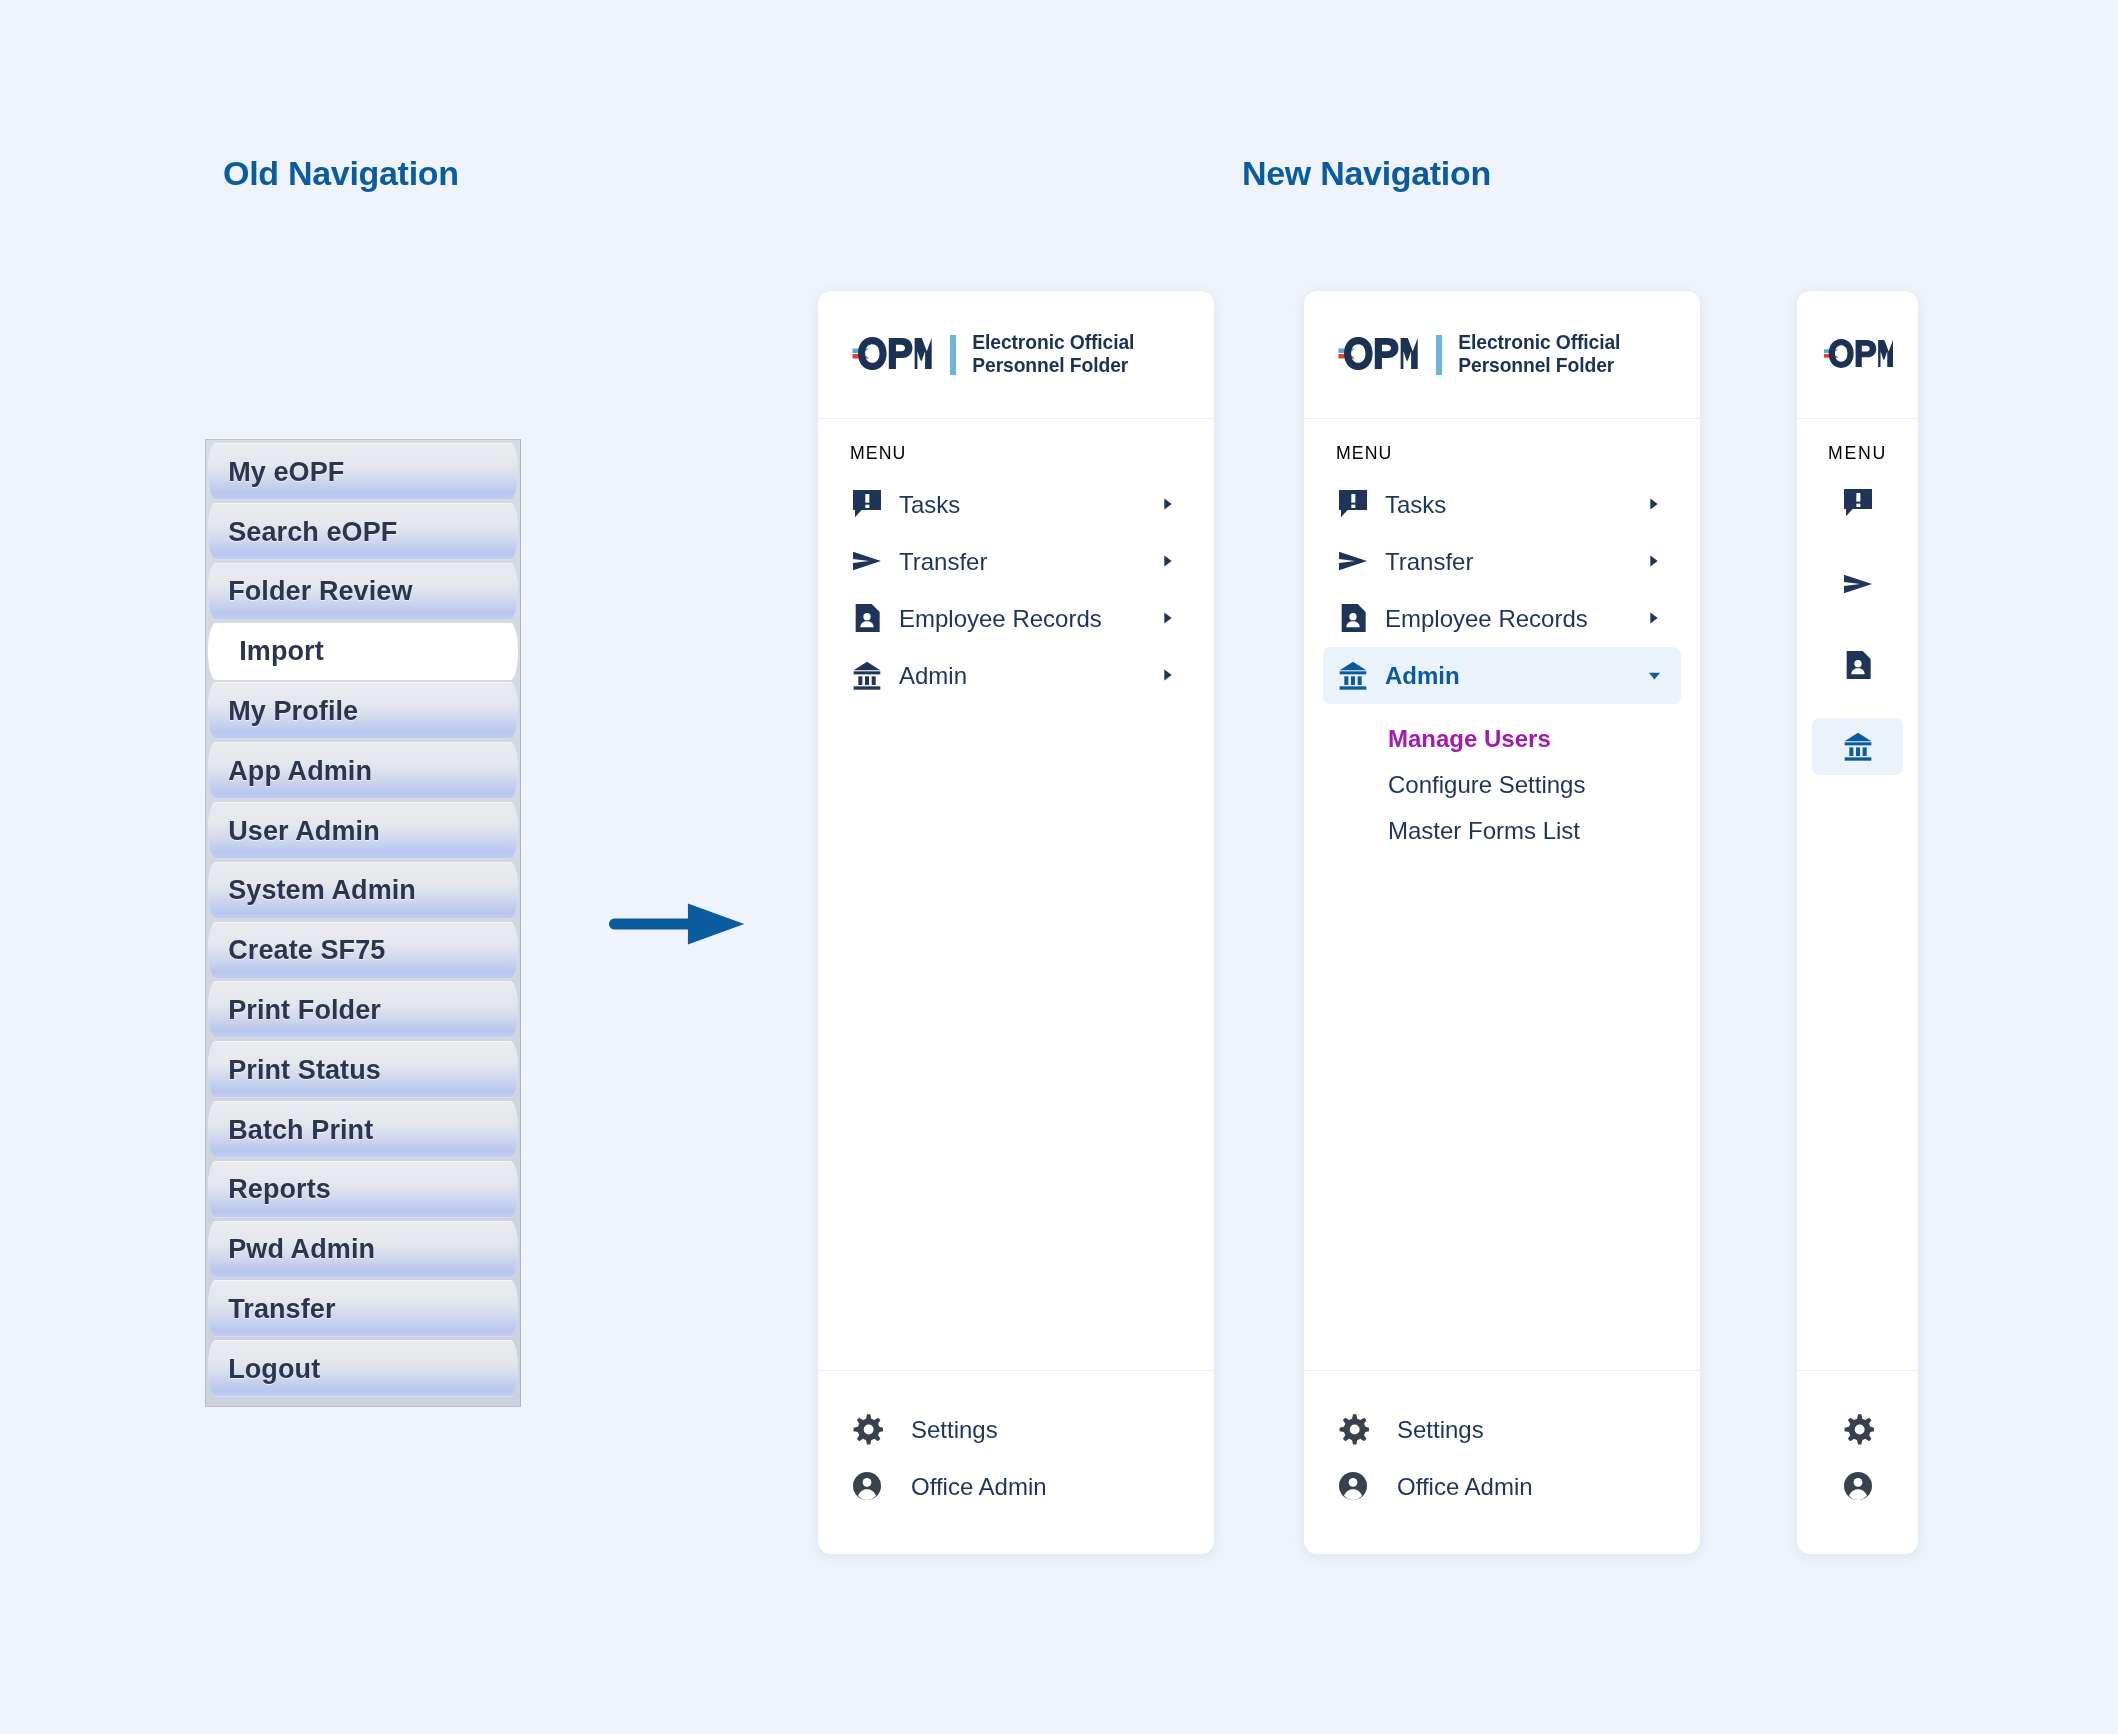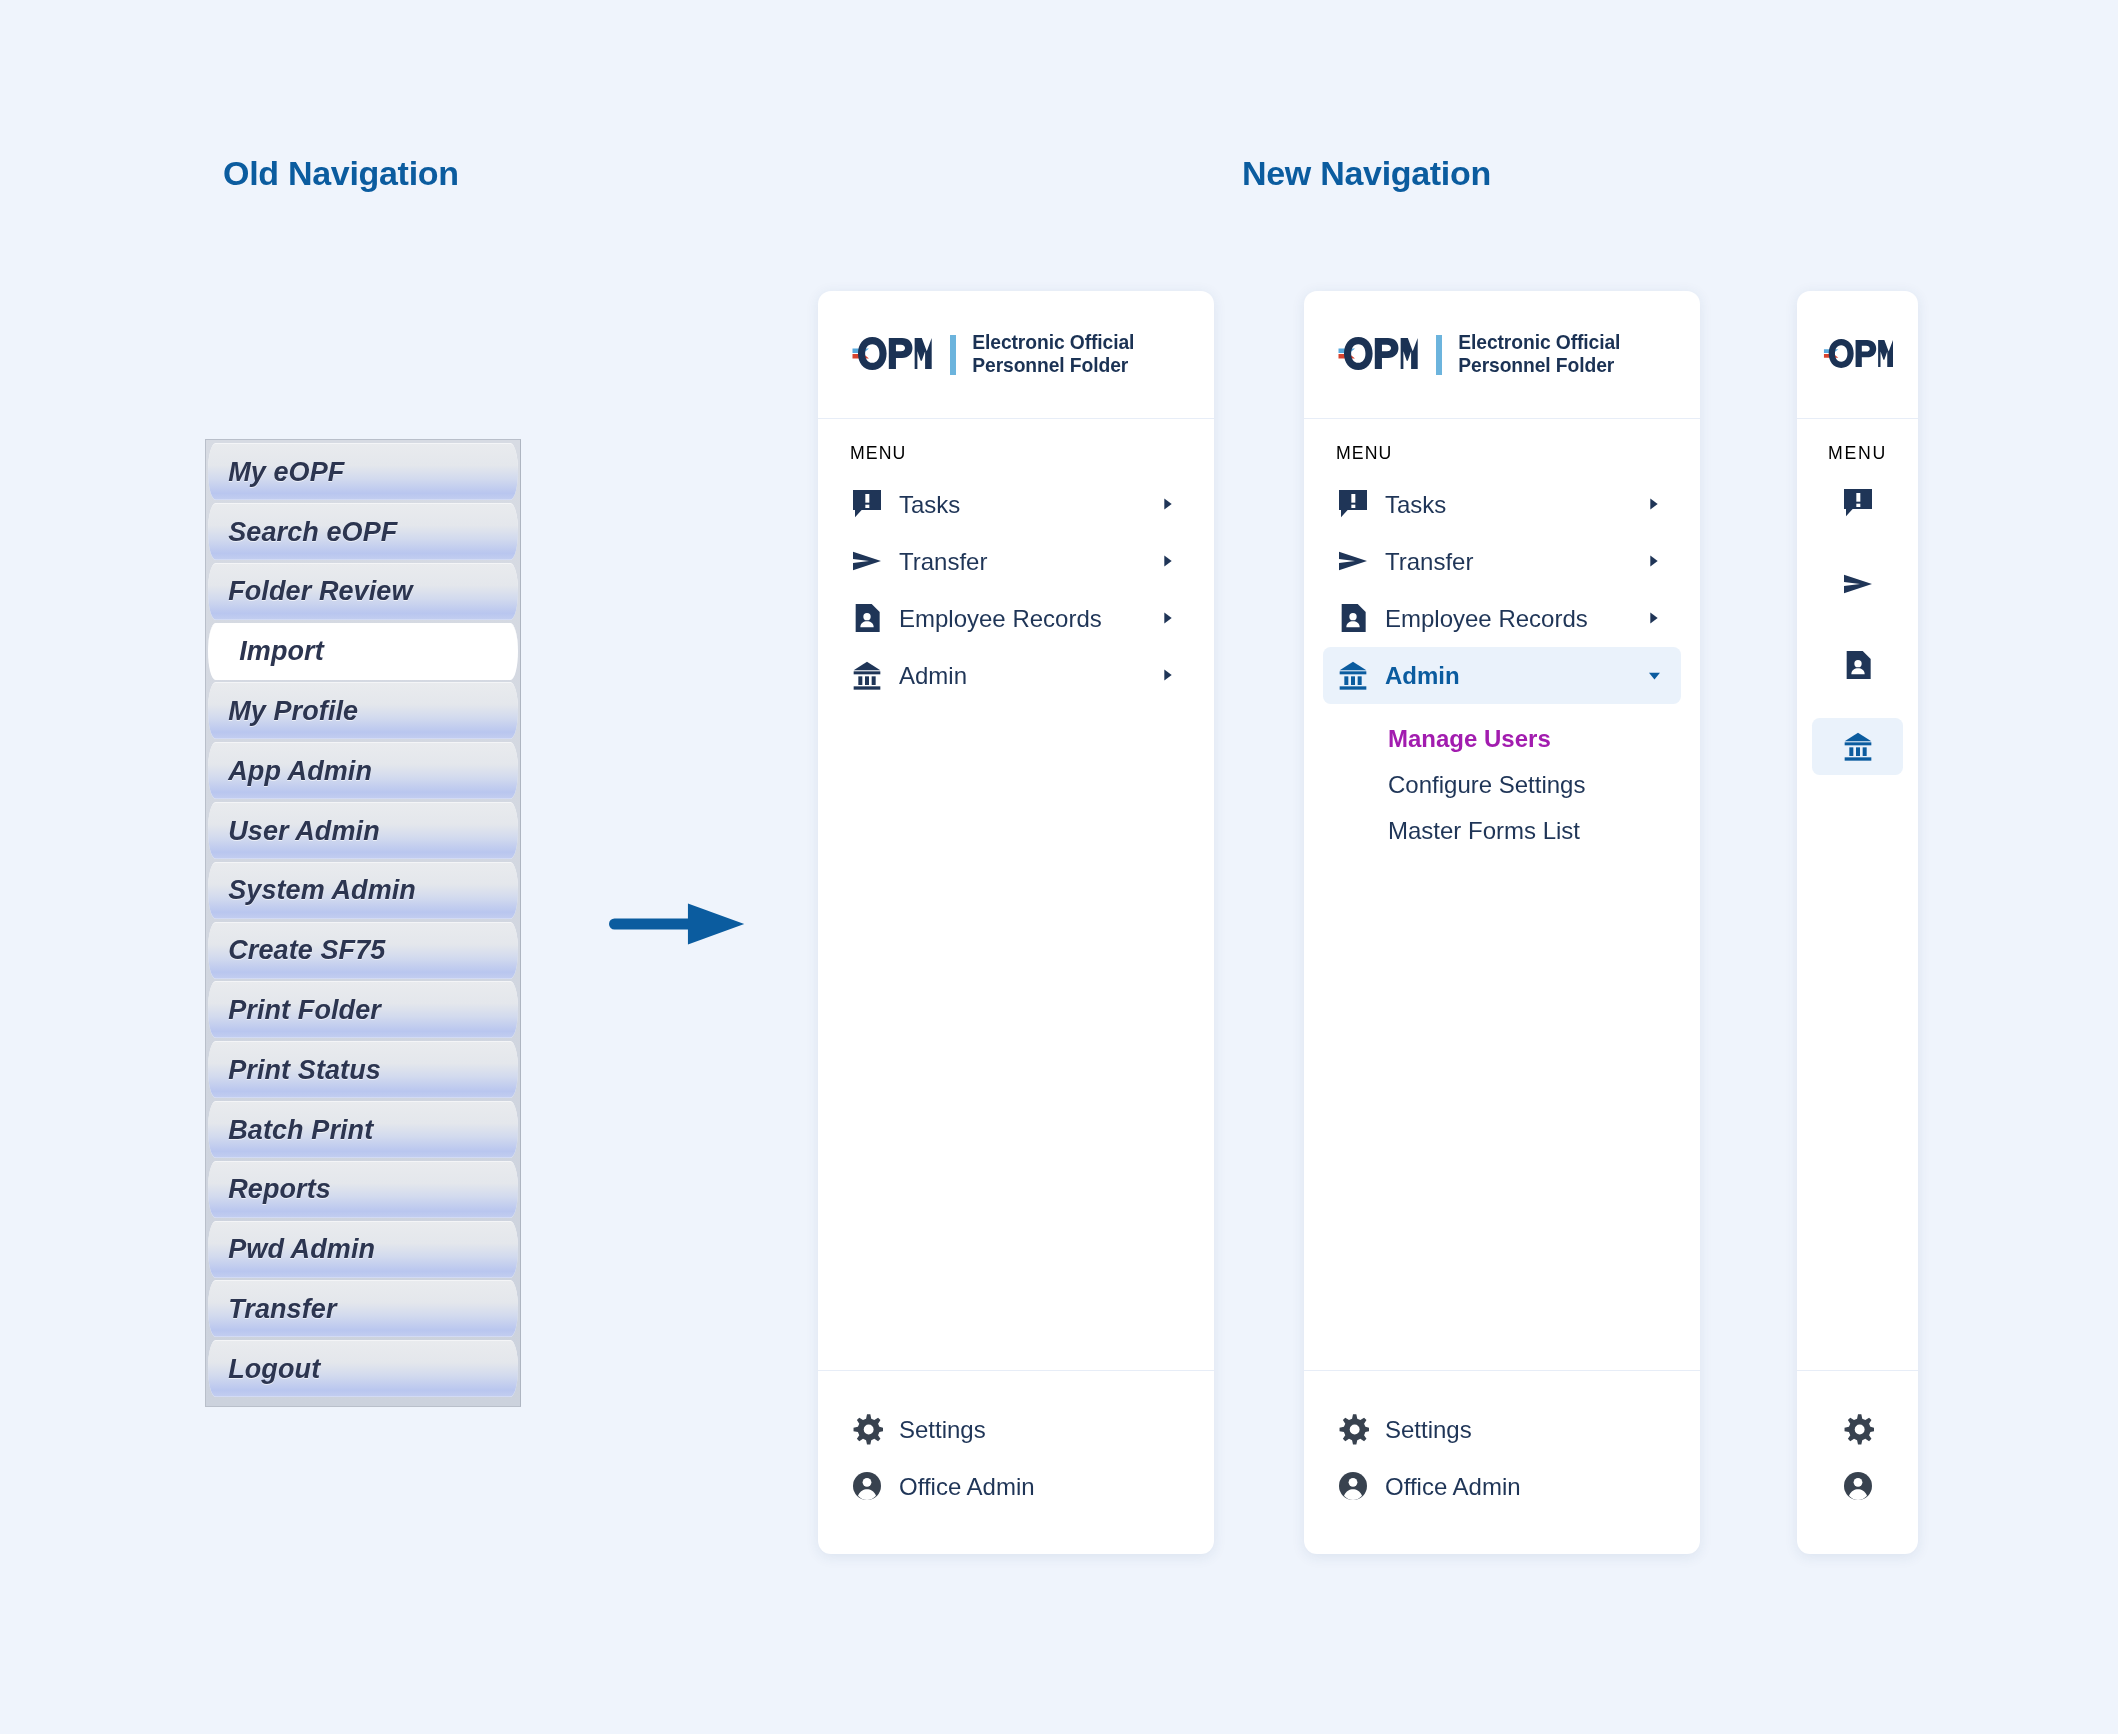--- a/index.html
+++ b/index.html
@@ -51,21 +51,20 @@
     background: linear-gradient(to bottom,
         #e9ebee 0%,
         #e4e7ec 38%,
         #d2daee 62%,
         #b9c6ef 88%,
         #c3cef0 100%);
     border-top: 0.6px solid #f4f5f7;
     display: flex;
     align-items: center;
     box-shadow: inset 0 -0.6px 0 rgba(255,255,255,0.55);
-    font-style: italic;
   }
   .old-nav-item .lbl {
     padding-left: 20px;
     font-size: 27px;
     font-weight: 700;
     color: #2c3550;
     letter-spacing: 0.1px;
     text-shadow: 0 0.6px 0 rgba(255,255,255,0.6);
     white-space: nowrap;
   }
@@ -190,20 +189,21 @@
     flex: 0 0 auto;
     border-top: 1.1px solid #e7edf7;
     padding: 30px 0 39px 0;
   }
   .footer-item {
     display: flex;
     align-items: center;
     height: 57px;
     padding-left: 32px;
     color: #38424f;
+    gap: 12px;
   }
   .footer-item .nav-icon {
     width: 34px;
     flex: 0 0 34px;
     display: flex;
     align-items: center;
     justify-content: center;
   }
   .footer-item .nav-label {
     font-size: 24px;

